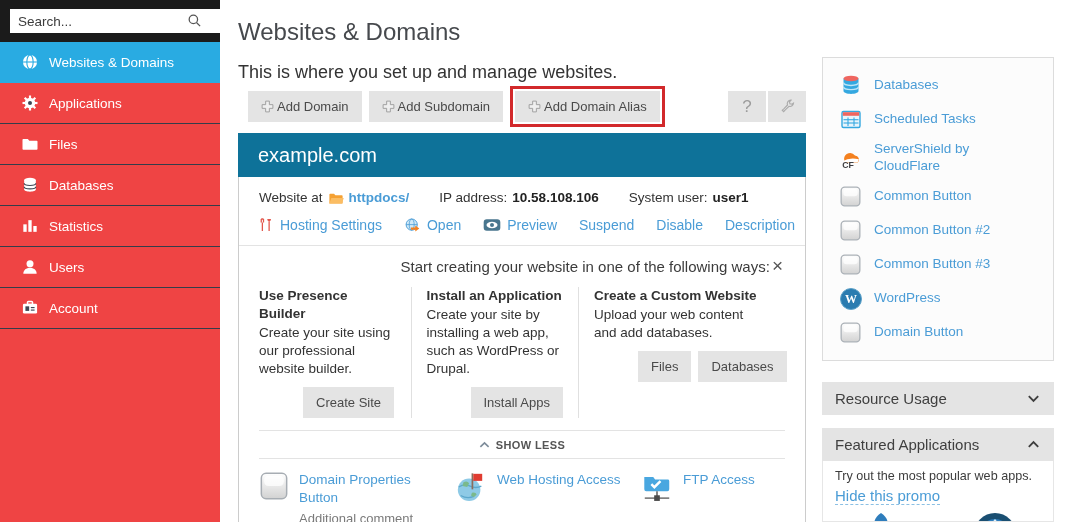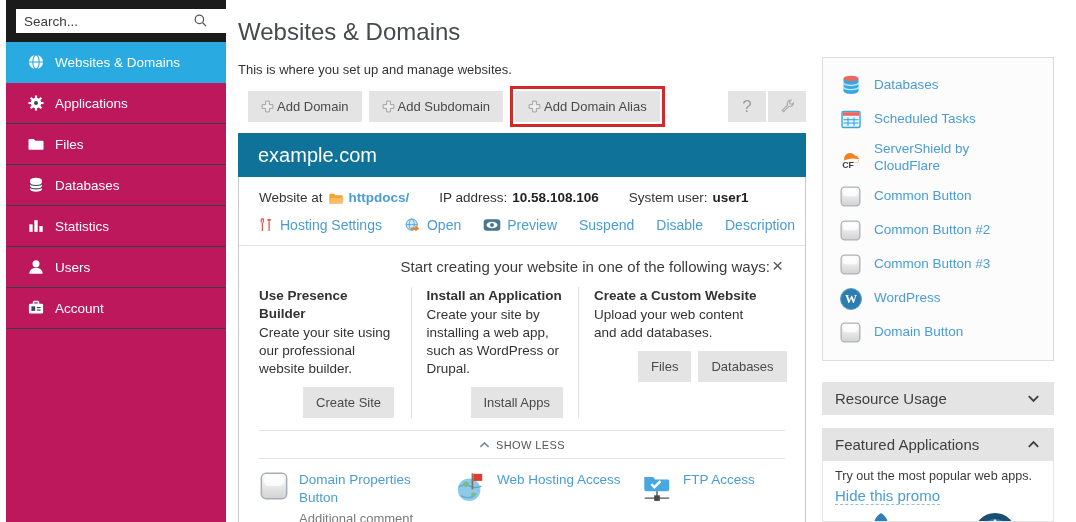--- a/index.html
+++ b/index.html
@@ -1,36 +1,36 @@
 <!DOCTYPE html>
 <html><head>
 <meta charset="utf-8">
 <style>
   html,body{margin:0;padding:0;background:#fff;}
   #app{position:relative;width:1076px;height:522px;overflow:hidden;
        font-family:"Liberation Sans",sans-serif;color:#333;background:#fff;}
   svg{display:block;}
 
   
-  #sidebar{position:absolute;left:0;top:0;width:220px;height:522px;background:#be185d;margin-left:6px;}
+  #sidebar{position:absolute;left:0;top:0;width:220px;height:522px;background:#ef4444;}
   #search-bar{height:42px;background:#1b1b1b;position:relative;}
   #search-bar input{position:absolute;left:10px;top:9px;width:182px;height:24px;border:none;
        background:#fff;padding:0 26px 0 8px;font-family:"Liberation Sans",sans-serif;
        font-size:13.5px;color:#333;outline:none;}
   #search-bar input::placeholder{color:#3c3c3c;opacity:1;}
   #search-bar .mag{position:absolute;right:18px;top:13px;pointer-events:none;}
   .nav-item{--cut:#3e4755;height:40px;display:flex;align-items:center;padding-left:20px;
        border-bottom:1px solid #343d4a;cursor:pointer;}
   .nav-item.active{--cut:#29abe2;background:#29abe2;border-bottom-color:#29abe2;}
   .nav-icon{width:20px;height:20px;margin-right:9px;flex:none;}
   .nav-label{color:#fff;font-size:13.5px;}
 
   
   #main-title{position:absolute;left:238px;top:18px;font-size:24px;color:#46494d;font-weight:400;}
-  #main-subtitle{position:absolute;left:238px;top:62px;font-size:13px;color:#333;}
+  #main-subtitle{position:absolute;left:238px;top:62px;font-size:18px;color:#333;}
   #toolbar{position:absolute;left:248px;top:86px;width:558px;height:41px;
        display:flex;align-items:center;}
   .btn{display:inline-flex;align-items:center;gap:3px;background:#e4e4e4;border:none;
        height:31px;padding:0 13px;font-family:"Liberation Sans",sans-serif;
        font-size:13px;color:#4a4a4a;cursor:pointer;white-space:nowrap;}
   .btn + .btn{margin-left:7px;}
   #alias-highlight{display:inline-flex;border:3px solid #d2292b;padding:2px;margin-left:7px;}
   #help-group{position:absolute;right:0;top:5px;display:flex;gap:2px;}
   .help-btn{width:38px;height:31px;background:#e4e4e4;border:none;display:flex;
        align-items:center;justify-content:center;color:#9c9c9c;font-size:17px;cursor:pointer;
@@ -56,21 +56,21 @@
   #promo-close{font-size:19px;color:#555;cursor:pointer;line-height:16px;padding:0 2px;}
   #promo-cols{display:flex;margin-top:12px;}
   .pcol{width:176px;padding-right:15px;box-sizing:content-box;}
   .pcol + .pcol{border-left:1px solid #e0e0e0;padding-left:15px;}
   .pcol-title{font-weight:bold;font-size:13.5px;color:#333;line-height:1.34;}
   .pcol-text{font-size:13.5px;color:#333;line-height:1.34;margin-top:1px;max-width:162px;}
   .pcol-btns{margin-top:9px;display:flex;gap:7px;padding-left:44px;}
 
   #showless-row{height:27px;display:flex;align-items:center;justify-content:center;gap:6px;
        cursor:pointer;}
-  #showless-label{font-size:11px;font-weight:normal;color:#555;letter-spacing:.4px;}
+  #showless-label{font-size:11px;font-weight:bold;color:#555;letter-spacing:.4px;}
 
   #features-row{display:flex;padding:12px 20px 0 20px;}
   .feature{display:flex;gap:10px;align-items:flex-start;}
   .feature.f1{width:196px;}
   .feature.f2{width:186px;}
   .feature-label{color:#4a9cd6;font-size:13.5px;line-height:1.33;cursor:pointer;max-width:130px;}
   .feature-sub{color:#7a7a7a;font-size:13px;margin-top:4px;}
 
   
   #shortcuts{position:absolute;left:822px;top:57px;width:232px;box-sizing:border-box;

